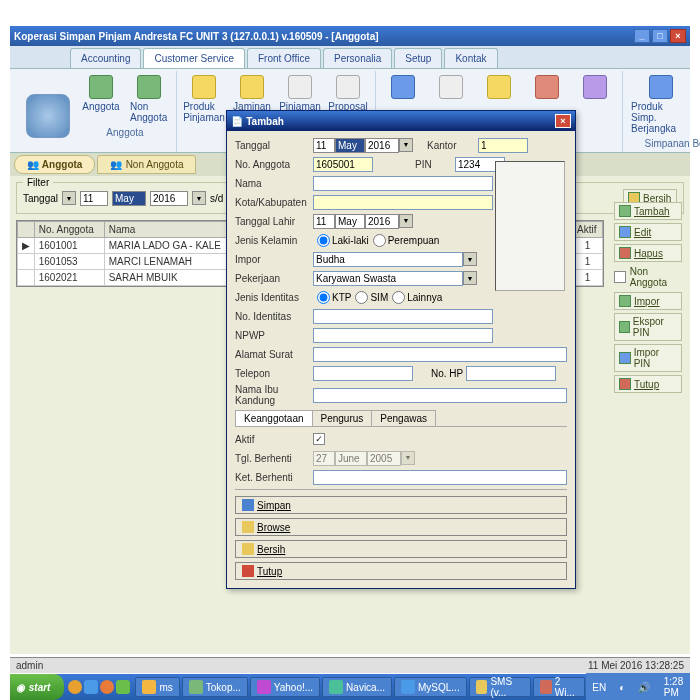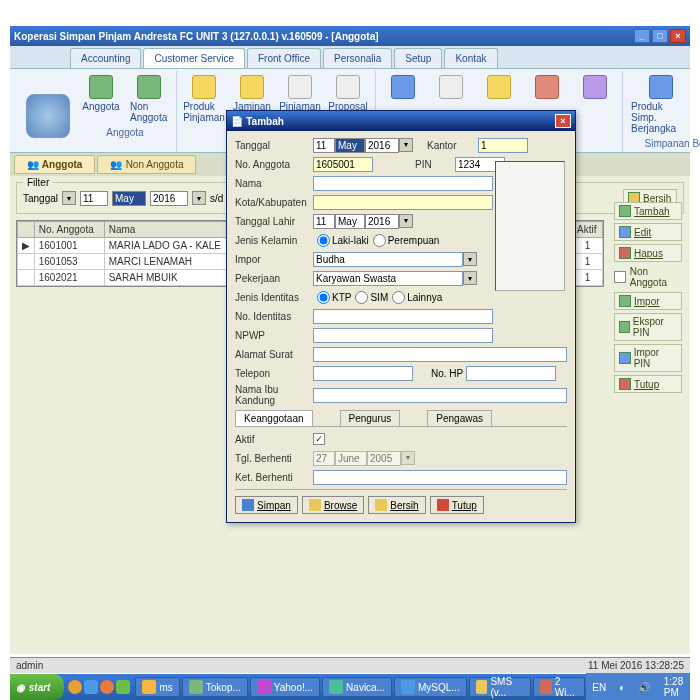--- a/index.html
+++ b/index.html
@@ -16,21 +16,21 @@
   .rgrp { border-right:1px solid #c4d4e6; padding:2px 6px; display:flex; flex-direction:column; align-items:center; }
   .rbtns { display:flex; gap:6px; }
   .rbtn { display:flex; flex-direction:column; align-items:center; width:42px; color:#2a4d8f; padding:2px; }
   .rico { width:24px; height:24px; background:#f5b642; border:1px solid #c08830; border-radius:3px; margin-bottom:2px; }
   .rico.g{background:#7ab87a;border-color:#4a8a4a;} .rico.b{background:#6a9ae8;border-color:#3a6ab0;}
   .rico.y{background:#f5d862;border-color:#c0a830;} .rico.r{background:#e08a7a;border-color:#b05a4a;}
   .rico.p{background:#b89ae8;border-color:#7a6ab0;} .rico.w{background:#eee;border-color:#aaa;}
   .rcap { text-align:center; color:#4a6a9a; margin-top:1px; padding:1px 4px; }
   .doctabs { display:flex; padding:2px 4px; background:#d8dec8; gap:2px; }
   .doctab { padding:3px 12px; background:#f2e8b8; border:1px solid #c0b880; border-radius:3px 3px 0 0; color:#5a4a10; }
-  .doctab.a{ background:#f8ecc0; font-weight:bold;}
+  .doctab.a{ background:#f8ecc0; font-weight:bold;border-radius:9px;}
   .workarea { flex:1; background:#ebefdb; padding:6px; position:relative; }
   .filterbox { border:1px solid #c0c8a8; padding:6px; margin-bottom:6px; background:#ebefdb; }
   .datein { width:28px; border:1px solid #888; padding:1px 2px; background:#fff; }
   .datein.m{ width:34px; background:#2a4d8f; color:#fff;} .datein.y{width:38px;}
   .dd-arrow { width:14px; height:14px; background:#d4d4c4; border:1px solid #888; display:inline-flex; align-items:center; justify-content:center; font-size:7px; }
   .grid { border:1px solid #888; background:#fff; }
   .grid table { width:100%; border-collapse:collapse; }
   .grid th { background:#e4e4d4; border:1px solid #aaa; padding:2px 4px; text-align:left; font-weight:normal; color:#333; }
   .grid td { border:1px solid #ccc; padding:2px 4px; color:#333; }
   .rightpanel { position:absolute; right:4px; top:26px; width:72px; }
@@ -51,24 +51,24 @@
   .mtitle .x { margin-left:auto; width:16px; height:14px; background:#d04a3a; border:1px solid #fff; display:flex; align-items:center; justify-content:center; font-size:9px;}
   .mbody { padding:6px 8px; }
   .frow { display:flex; align-items:center; margin-bottom:3px; min-height:16px; }
   .flab { width:78px; color:#333; }
   .fin { flex:1; border:1px solid #7a9ac0; background:#fff; height:15px; padding:0 2px; }
   .fin.y { background:#ffffcc; }
   .fin.s { width:60px; flex:none; }
   .dtbox { display:flex; }
   .dtbox input { border:1px solid #888; height:15px; padding:0 2px; }
   .rad { margin:0 2px 0 4px; }
-  .dlgtabs { display:flex; border-bottom:1px solid #aaa; margin:4px 0;gap:28px; }
+  .dlgtabs { display:flex; border-bottom:1px solid #aaa; margin:4px 0; }
   .dlgtab { padding:2px 8px; border:1px solid #aaa; border-bottom:none; background:#ece9d8; margin-right:-1px; }
   .dlgtab.a { background:#fff; }
-  .dlgbtns { display:flex; gap:4px; justify-content:flex-start; padding:6px 0 2px 0; border-top:1px solid #aaa; margin-top:4px; }
+  .dlgbtns { display:flex; gap:4px; justify-content:flex-start; padding:6px 0 2px 0; border-top:1px solid #aaa; margin-top:4px;flex-direction:column; }
   .dbtn { display:flex; align-items:center; gap:3px; border:1px solid #888; background:#ece9d8; padding:2px 6px; }
   .dbtn .di { width:12px; height:12px; }
   .photo { position:absolute; right:10px; top:30px; width:70px; height:130px; border:1px inset #aaa; background:#f4f4f0; }
   .chk { width:12px; height:12px; border:1px solid #888; background:#fff; display:inline-flex; align-items:center; justify-content:center; font-size:9px; color:#222;}
 </style>
 </head>
 <body>
 
 <div class="titlebar">
   <span>Koperasi Simpan Pinjam Andresta FC UNIT 3 (127.0.0.1) v.160509 - [Anggota]</span>

